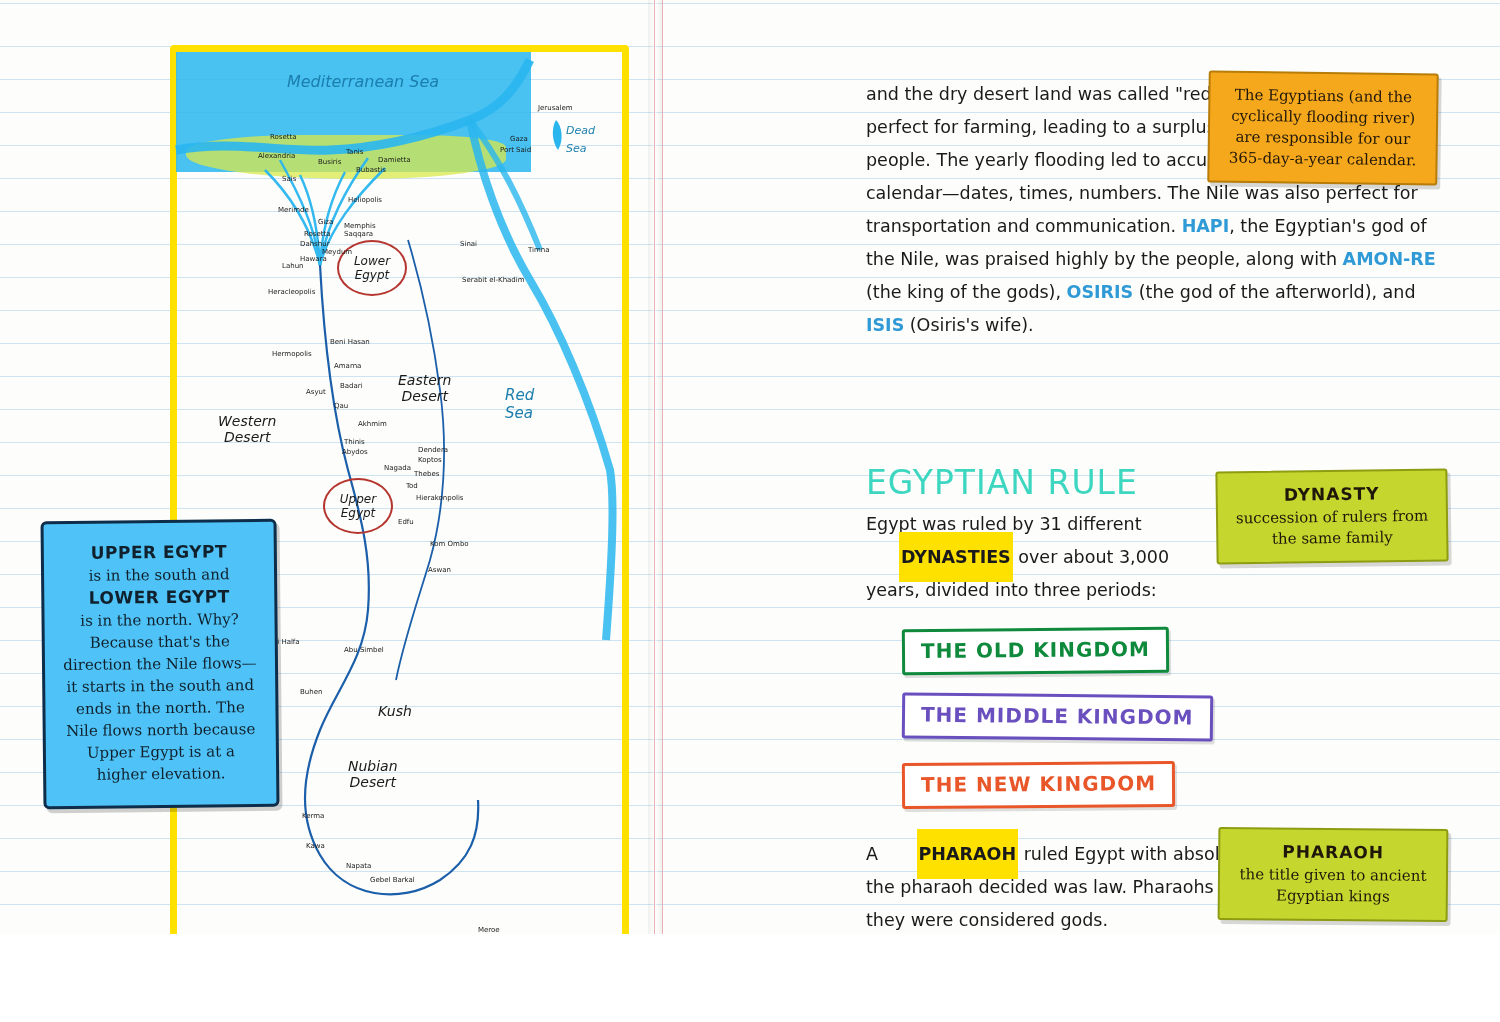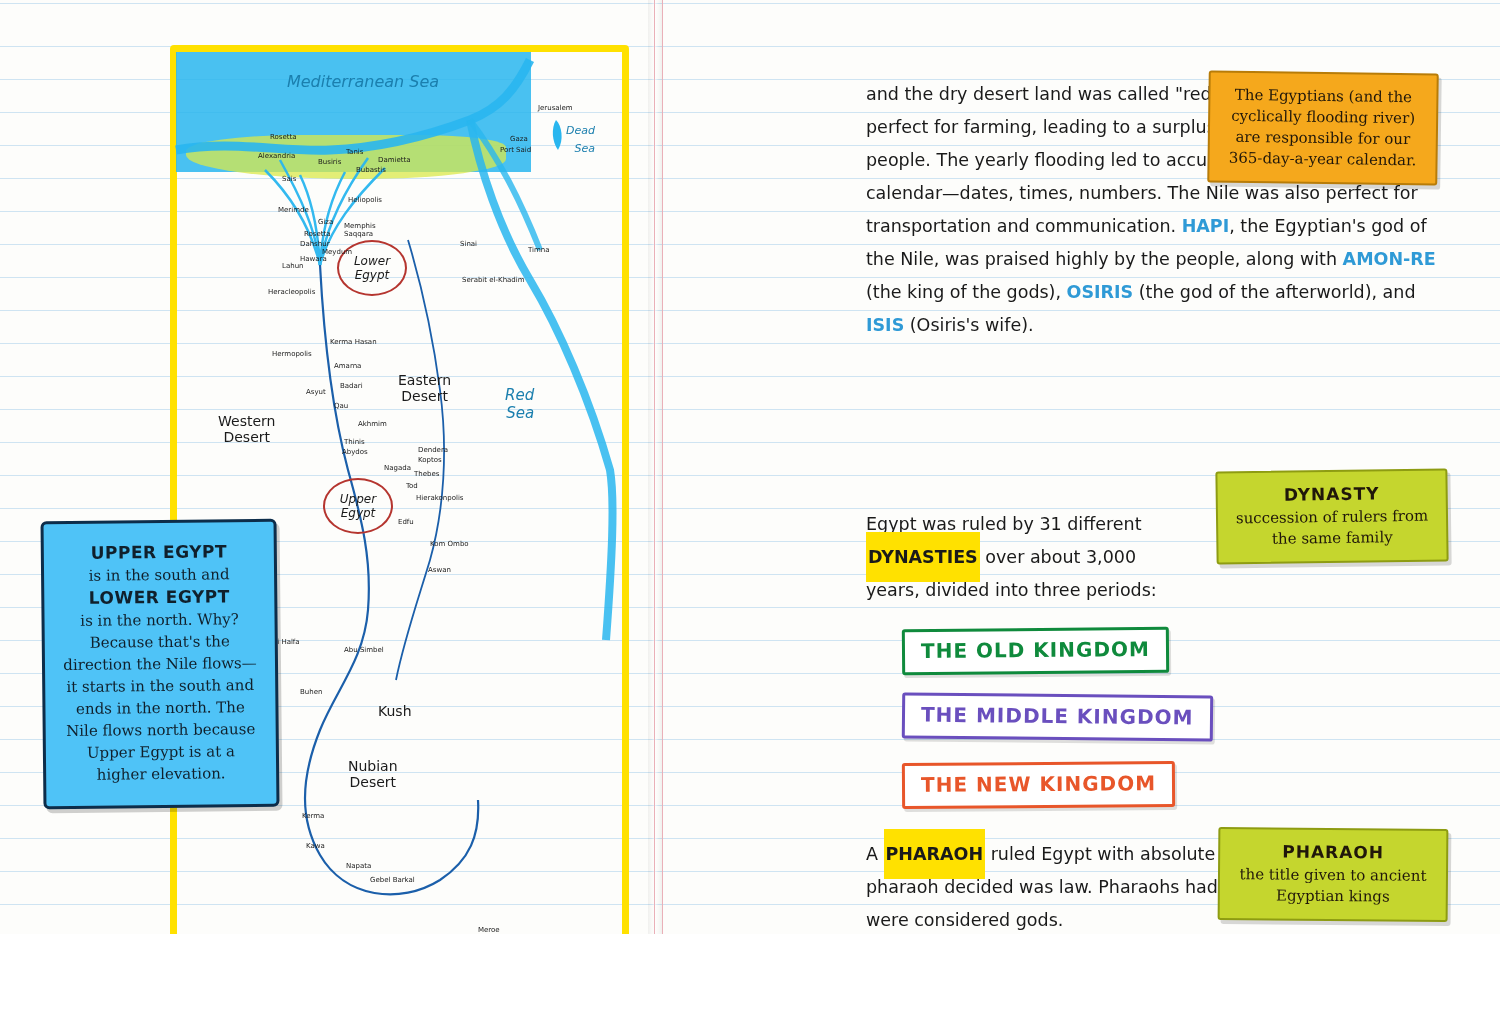--- a/index.html
+++ b/index.html
@@ -100,20 +100,21 @@
     color: #1b1b1b;
     font-family: "DejaVu Sans", sans-serif;
     font-size: 7px;
     white-space: nowrap;
   }
   .big-label {
     position: absolute;
     color: #1b1b1b;
     font-family: "DejaVu Sans", sans-serif;
     font-size: 14px;
+    font-style: italic;
     line-height: 16px;
     white-space: pre-line;
     text-align: center;
   }
   .circle-label {
     position: absolute;
     width: 66px; height: 52px;
     border: 2px solid #b5352f;
     border-radius: 50%;
     color: #1b1b1b;
@@ -127,21 +128,21 @@
     text-align: center;
     white-space: pre-line;
   }
   .sea-label {
     position: absolute;
     color: #1b7fae;
     font-family: "DejaVu Sans", sans-serif;
     font-size: 15px;
     font-style: italic;
     line-height: 18px;
-    text-align: right;
+    text-align: left;
     white-space: pre-line;
   }
   
   .callout-blue {
     position: absolute;
     left: 42px; top: 520px;
     width: 198px;
     padding: 18px 16px 20px 16px;
     background: #4fc3f7;
     border: 3px solid #0d2d4a;
@@ -173,20 +174,21 @@
     color: #1a1a1a;
     font-family: "DejaVu Sans", sans-serif;
     font-size: 17.5px;
     line-height: 33px;
   }
   .kw-blue { color: #2f9ad6; font-weight: bold; }
   .kw-yellow {
     background: #ffe100;
     font-weight: bold;
     padding: 15px 2px;
+    margin-left: 33px;
   }
   .section-title {
     position: absolute;
     left: 204px; top: 463px;
     color: #3dd6c0;
     font-family: "DejaVu Sans", sans-serif;
     font-size: 33px;
     letter-spacing: 1px;
   }
   .para2 {
@@ -370,21 +372,21 @@
     <div class="label" style="left:348px; top:196px;">Heliopolis</div>
     <div class="label" style="left:318px; top:218px;">Giza</div>
     <div class="label" style="left:344px; top:222px;">Memphis</div>
     <div class="label" style="left:344px; top:230px;">Saqqara</div>
     <div class="label" style="left:304px; top:230px;">Rosetta</div>
     <div class="label" style="left:300px; top:240px;">Dahshur</div>
     <div class="label" style="left:322px; top:248px;">Meydum</div>
     <div class="label" style="left:282px; top:262px;">Lahun</div>
     <div class="label" style="left:300px; top:255px;">Hawara</div>
     <div class="label" style="left:268px; top:288px;">Heracleopolis</div>
-    <div class="label" style="left:330px; top:338px;">Kerma Hasan</div>
+    <div class="label" style="left:330px; top:338px;">Beni Hasan</div>
     <div class="label" style="left:272px; top:350px;">Hermopolis</div>
     <div class="label" style="left:334px; top:362px;">Amarna</div>
     <div class="label" style="left:306px; top:388px;">Asyut</div>
     <div class="label" style="left:340px; top:382px;">Badari</div>
     <div class="label" style="left:334px; top:402px;">Qau</div>
     <div class="label" style="left:358px; top:420px;">Akhmim</div>
     <div class="label" style="left:344px; top:438px;">Thinis</div>
     <div class="label" style="left:342px; top:448px;">Abydos</div>
     <div class="label" style="left:418px; top:446px;">Dendera</div>
     <div class="label" style="left:418px; top:456px;">Koptos</div>
@@ -418,20 +420,21 @@
   </div>
 
   <div class="spine"></div>
   <div class="spine-line a"></div>
   <div class="spine-line b"></div>
 
   <div class="right-page">
 
     <div class="body-text" id="para1"><span>and the dry desert land was called "red land." The </span><span class="kw-blue">KEMET</span><span> was perfect for farming, leading to a surplus of food and a well-fed people. The yearly flooding led to accurate recording of the calendar—dates, times, numbers. The Nile was also perfect for transportation and communication. </span><span class="kw-blue">HAPI</span><span>, the Egyptian's god of the Nile, was praised highly by the people, along with </span><span class="kw-blue">AMON-RE</span><span> (the king of the gods), </span><span class="kw-blue">OSIRIS</span><span> (the god of the afterworld), and </span><span class="kw-blue">ISIS</span><span> (Osiris's wife).</span></div>
 
+    <div class="section-title">EGYPTIAN RULE</div>
 
     <div class="para2" id="para2"><span>Egypt was ruled by 31 different </span><span class="kw-yellow">DYNASTIES</span><span> over about 3,000 years, divided into three periods:</span></div>
 
     <div class="kingdom k-old">THE OLD KINGDOM</div>
     <div class="kingdom k-mid">THE MIDDLE KINGDOM</div>
     <div class="kingdom k-new">THE NEW KINGDOM</div>
 
     <div class="para3" id="para3"><span>A </span><span class="kw-yellow">PHARAOH</span><span> ruled Egypt with absolute power. Whatever the pharaoh decided was law. Pharaohs had so much power they were considered gods.</span></div>
 
     <div class="sticky sticky-orange">

